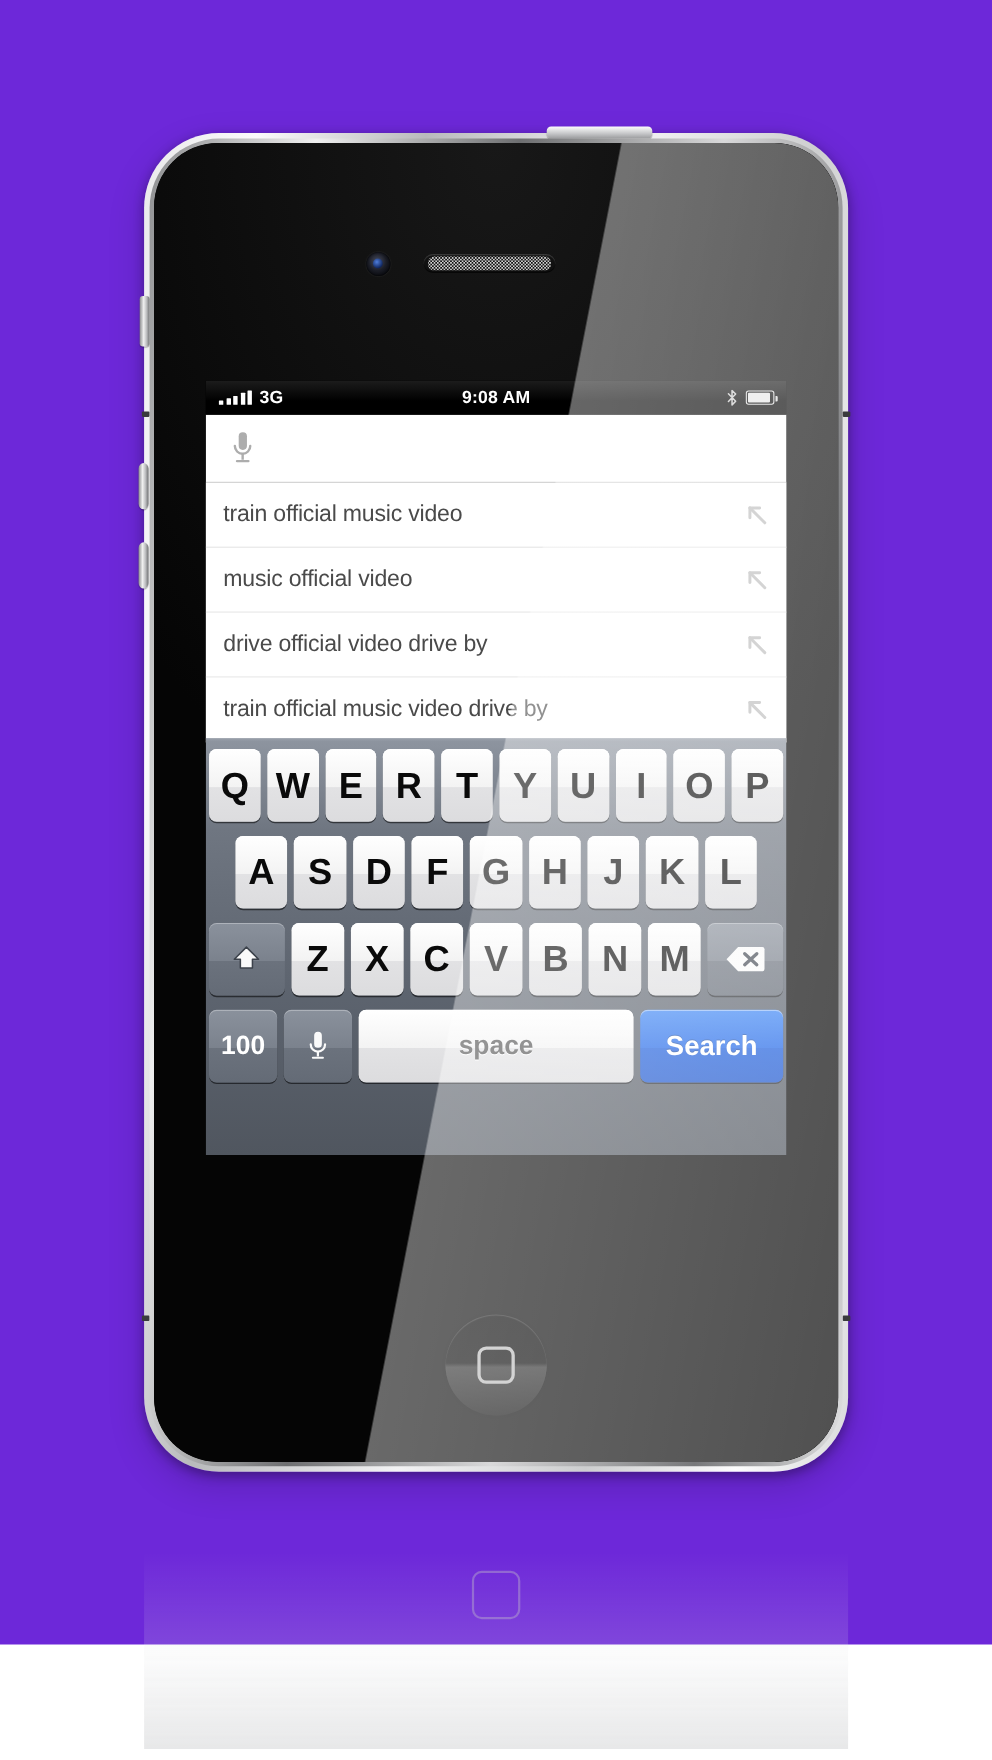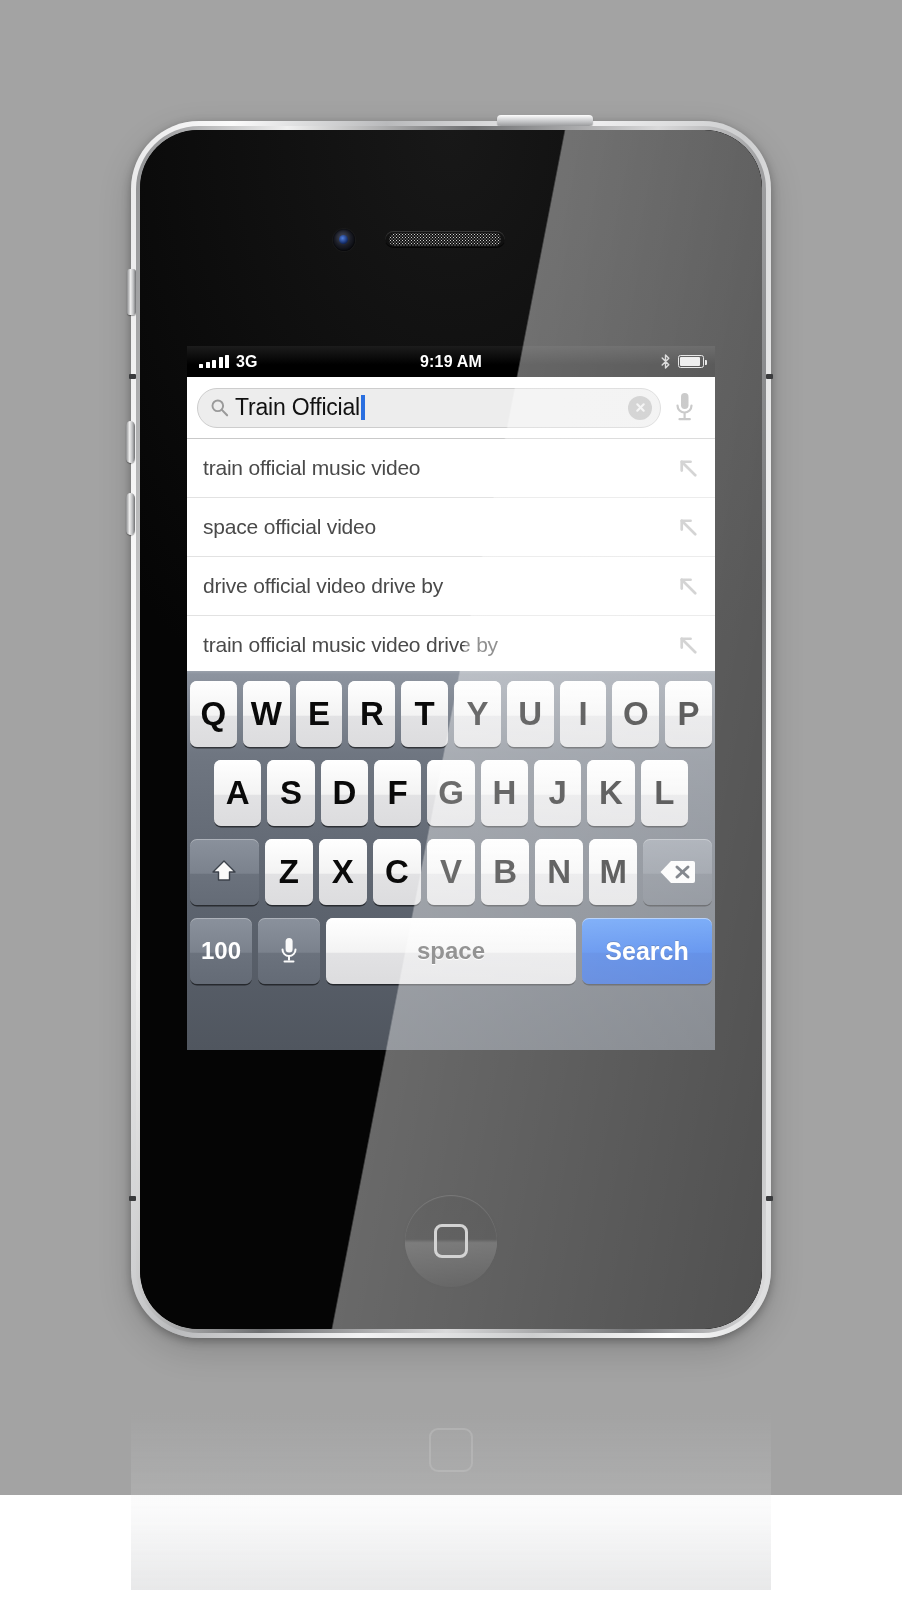--- a/index.html
+++ b/index.html
@@ -4,21 +4,21 @@
 <style>
   * { box-sizing: border-box; margin: 0; padding: 0; }
   html, body {
     width: 902px; height: 1600px;
     background: #ffffff;
     font-family: "Liberation Sans", sans-serif;
     overflow: hidden;
   }
 
   
-  #stage { position: relative; width: 902px; height: 1495px; background:#a3a3a3; }
+  #stage { position: relative; width: 902px; height: 1495px; background:#6d28d9; }
 
   
   #device {
     position: absolute; left: 131px; top: 121px;
     width: 640px; height: 1217px;
     border-radius: 68px;
     background: linear-gradient(100deg,#e9e9ea 0%,#fbfbfb 12%,#b9babc 30%,#f3f3f4 52%,#cdcecf 72%,#fdfdfd 88%,#d8d9da 100%);
     box-shadow: 0 3px 10px rgba(0,0,0,.30), 0 12px 34px rgba(0,0,0,.16);
   }
   
@@ -281,66 +281,52 @@
 
         <div id="statusbar">
           <div id="sigbars">
             <i></i>
               <i></i>
               <i></i>
               <i></i>
               <i></i>
           </div>
           <div id="carrier">3G</div>
-          <div id="clock">9:19 AM</div>
+          <div id="clock">9:08 AM</div>
           <div id="statusRight">
             <svg id="btIcon" viewBox="0 0 11 16">
               <path d="M2 4.3 L9 11.5 L5.5 15 V1 L9 4.5 L2 11.7" fill="none" stroke="#c9c9c9" stroke-width="1.5" stroke-linejoin="round" stroke-linecap="round"></path>
             </svg>
             <div id="battery">
               <div id="batteryFill"></div>
             </div>
           </div>
         </div>
 
         <div id="searchbar">
-          <div id="searchField" title="Search">
-            <svg id="magnifier" viewBox="0 0 20 20">
-              <circle cx="8.2" cy="8.2" r="5.6" fill="none" stroke="#9a9a9a" stroke-width="2"></circle>
-              <line x1="12.5" y1="12.5" x2="18" y2="18.2" stroke="#9a9a9a" stroke-width="2.2" stroke-linecap="round"></line>
-            </svg>
-            <span id="queryText">Train Official</span>
-              <span id="caret"></span>
-            <div id="clearBtn">
-              <svg width="13" height="13" viewBox="0 0 13 13">
-                <line x1="3.3" y1="3.3" x2="9.7" y2="9.7" stroke="#efefef" stroke-width="2.2" stroke-linecap="round"></line>
-                <line x1="9.7" y1="3.3" x2="3.3" y2="9.7" stroke="#efefef" stroke-width="2.2" stroke-linecap="round"></line>
-              </svg>
-            </div>
-          </div>
           <div id="micBtn">
             <svg width="23" height="33" viewBox="0 0 23 33">
               <rect x="8" y="2" width="7.5" height="16" rx="3.7" fill="#adadad"></rect>
               <path d="M4.5 14.5 a7 7 0 0 0 14 0" fill="none" stroke="#adadad" stroke-width="2.2" stroke-linecap="round"></path>
               <line x1="11.6" y1="21.5" x2="11.6" y2="27" stroke="#adadad" stroke-width="2.2"></line>
               <line x1="6.5" y1="28.2" x2="16.8" y2="28.2" stroke="#adadad" stroke-width="2.2" stroke-linecap="round"></line>
             </svg>
           </div>
         </div>
 
         <div id="suggestions">
           <div class="sugg">
             <span class="label">train official music video</span>
             <svg class="arrow" viewBox="0 0 24 24">
               <path d="M18.5 18.5 L5.5 5.5" stroke="#bdbdbd" stroke-width="2.6" stroke-linecap="round"></path>
               <path d="M5.5 14 L5.5 5.5 L14 5.5" fill="none" stroke="#bdbdbd" stroke-width="2.6" stroke-linecap="round" stroke-linejoin="round"></path>
             </svg>
           </div>
           <div class="sugg">
-            <span class="label">space official video</span>
+            <span class="label">music official video</span>
             <svg class="arrow" viewBox="0 0 24 24">
               <path d="M18.5 18.5 L5.5 5.5" stroke="#bdbdbd" stroke-width="2.6" stroke-linecap="round"></path>
               <path d="M5.5 14 L5.5 5.5 L14 5.5" fill="none" stroke="#bdbdbd" stroke-width="2.6" stroke-linecap="round" stroke-linejoin="round"></path>
             </svg>
           </div>
           <div class="sugg">
             <span class="label">drive official video drive by</span>
             <svg class="arrow" viewBox="0 0 24 24">
               <path d="M18.5 18.5 L5.5 5.5" stroke="#bdbdbd" stroke-width="2.6" stroke-linecap="round"></path>
               <path d="M5.5 14 L5.5 5.5 L14 5.5" fill="none" stroke="#bdbdbd" stroke-width="2.6" stroke-linecap="round" stroke-linejoin="round"></path>

